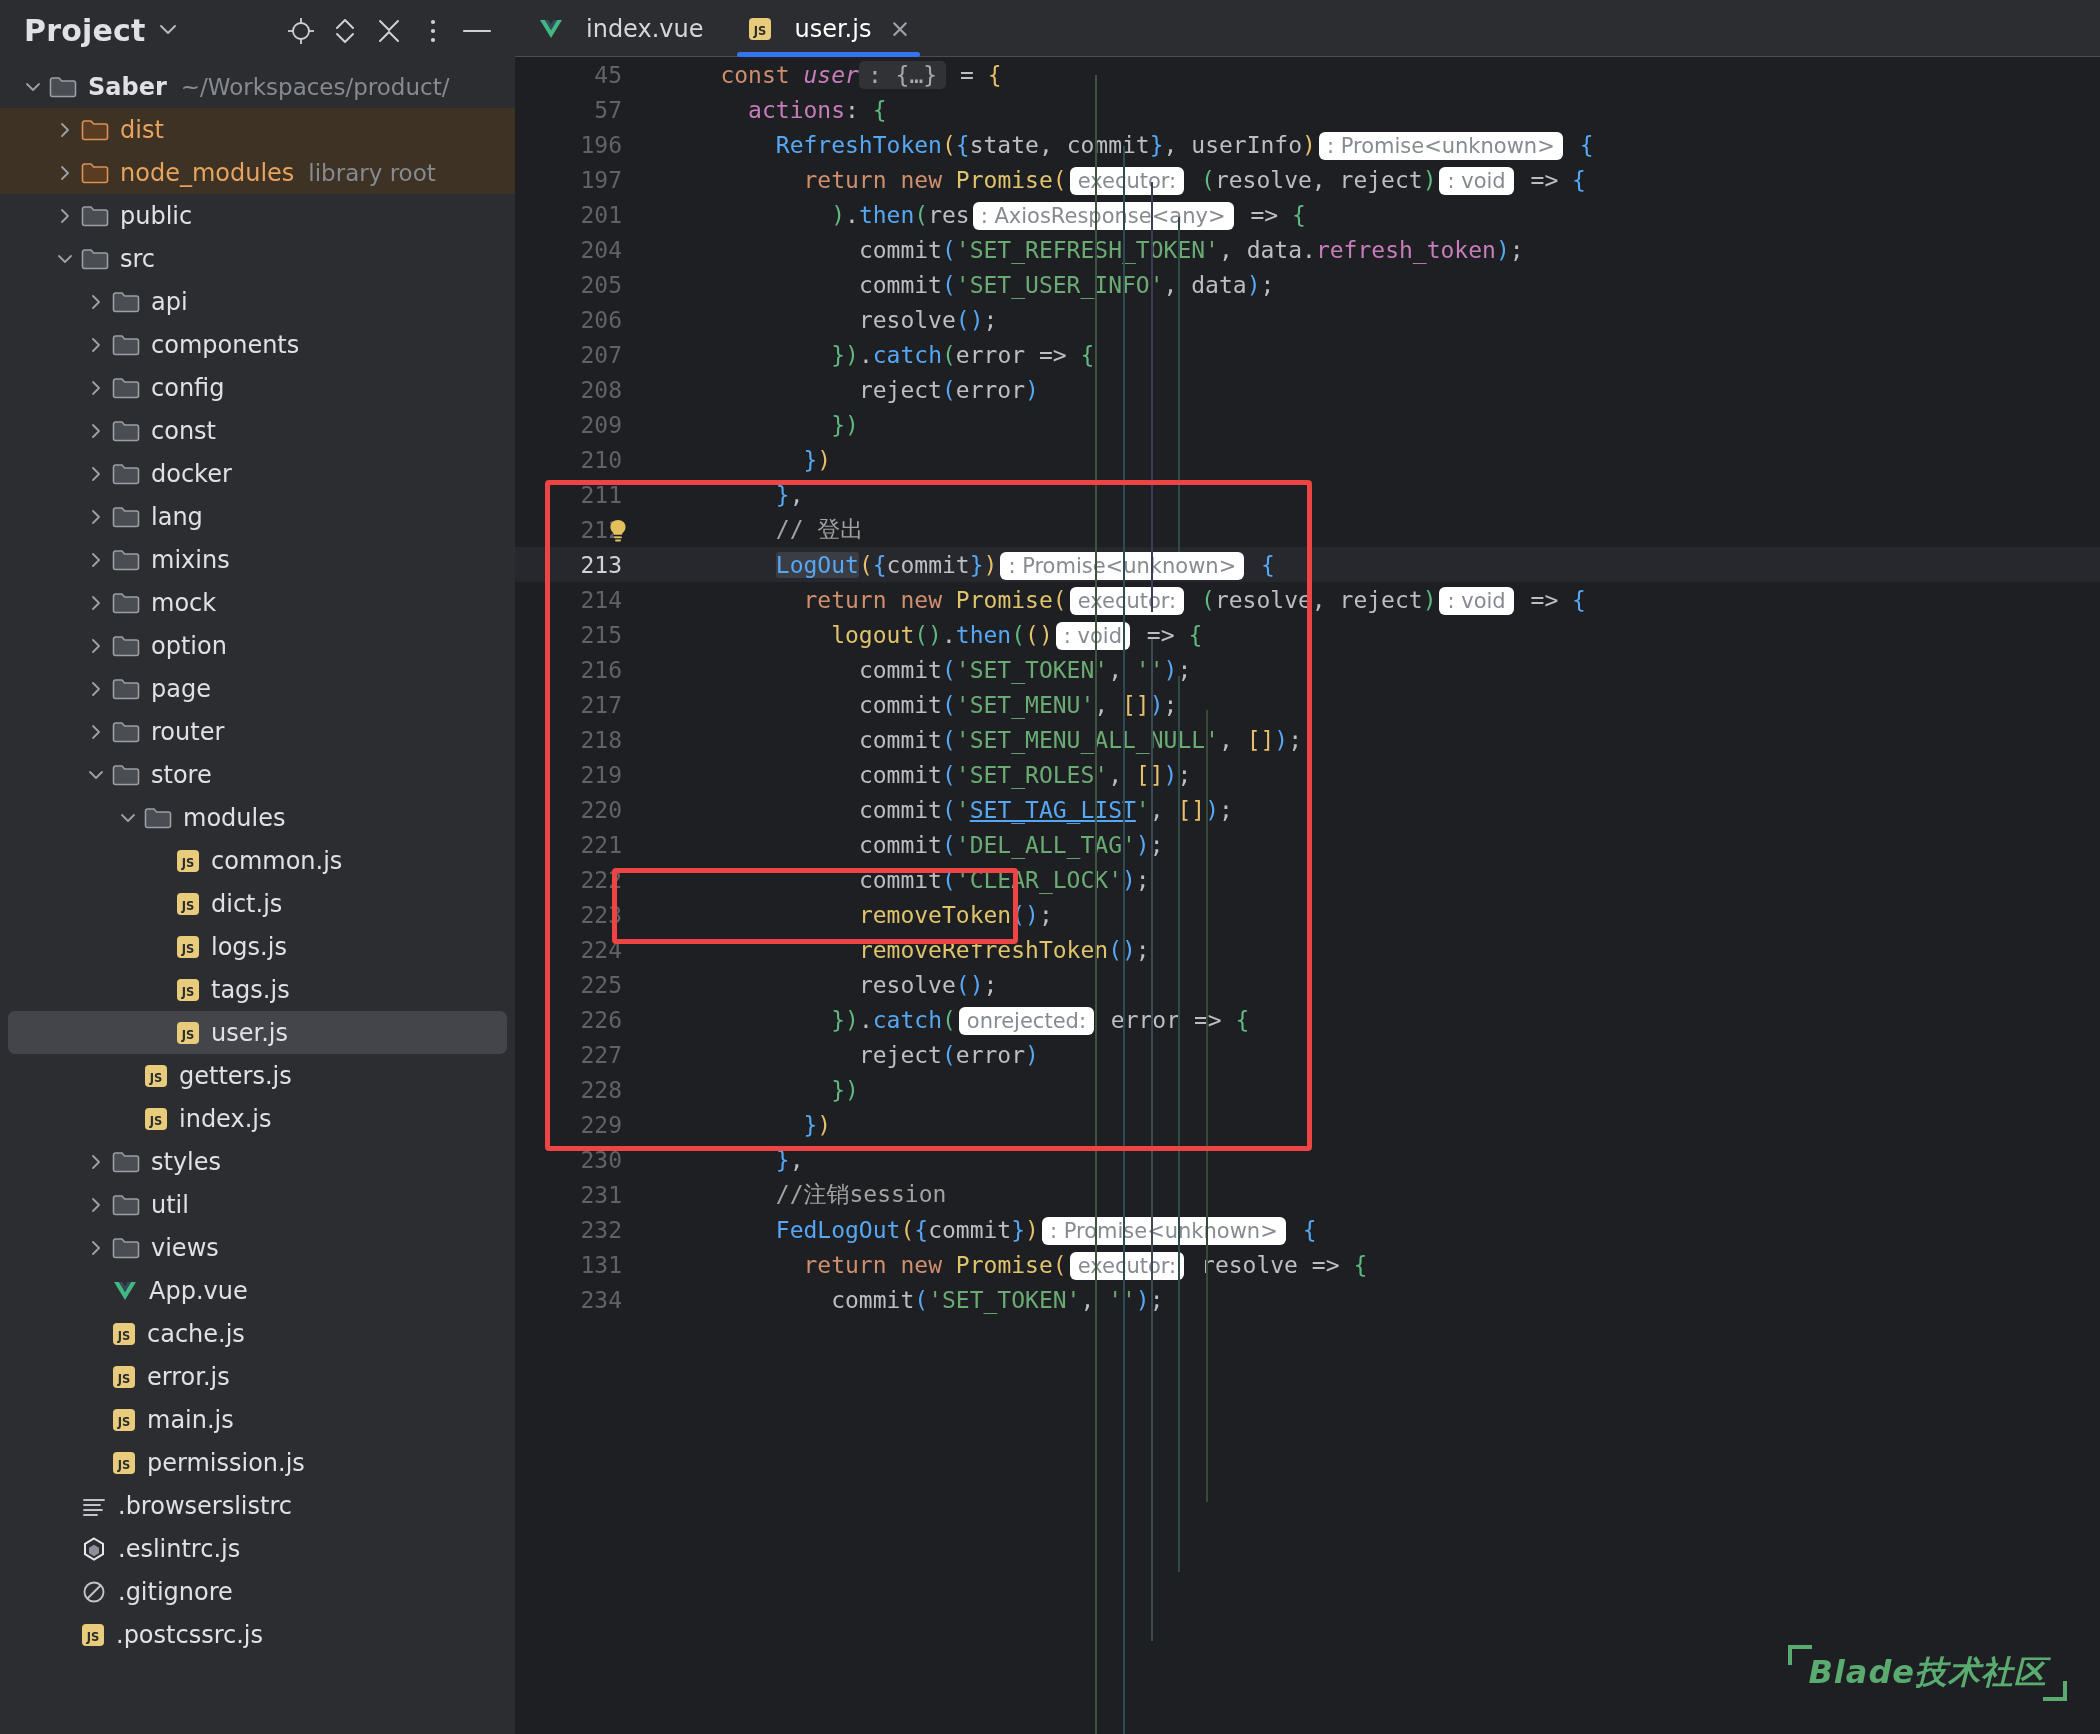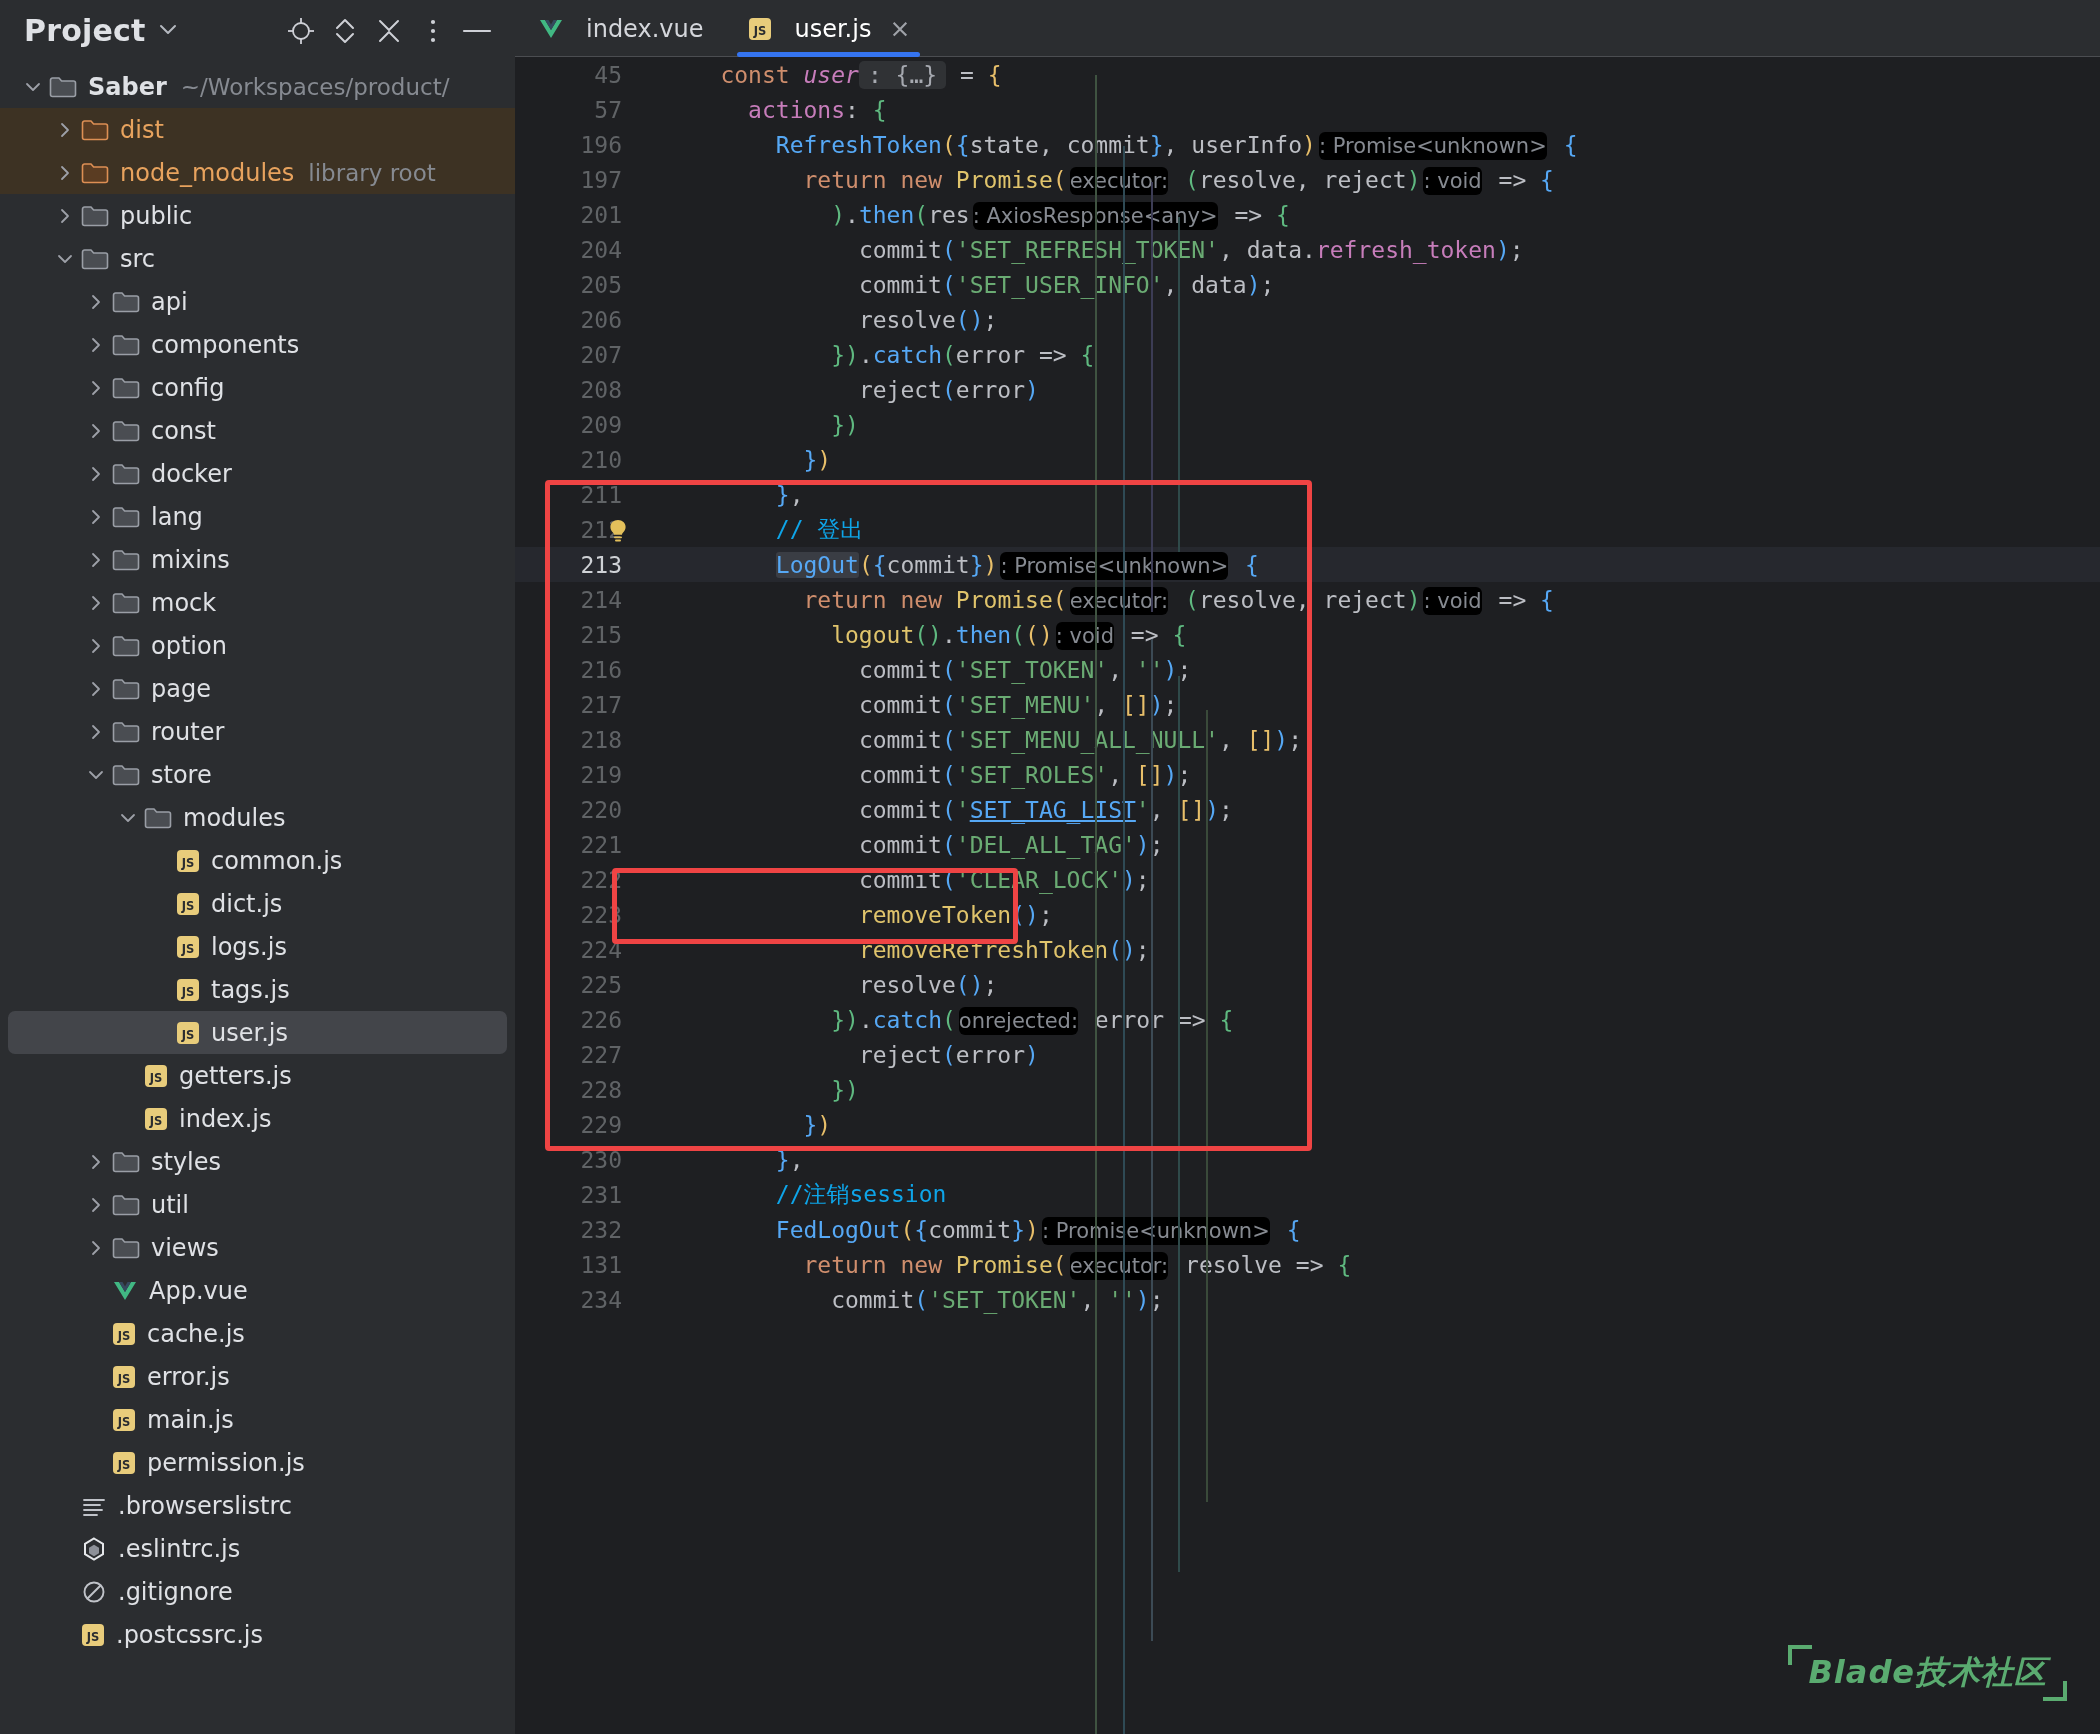--- a/index.html
+++ b/index.html
@@ -130,26 +130,26 @@
   .fn   { color: #56a8f5; }  
   .fnY  { color: #e0c46c; }  
   .prop { color: #c77dbb; }  
   .str  { color: #6aab73; margin-top: 24px; }  
   .pun  { color: #bcbec4; }  
   .br1  { color: #e8bf6a; }
   .br2  { color: #56a8f5; }
   .br3  { color: #5fb980; }
   .id   { color: #bcbec4; }
   .var  { color: #c77dbb; }
-  .com  { color: #0ea5e9; font-style: normal; }
+  .com  { color: #a3a3a3; font-style: normal; }
   .ital { font-style: italic; }
   .hint {
     color: #868a91; font-size: 21px;
-    background: #000000; border-radius: 6px;
-    padding: 2px 0; margin: 0 3px;
+    background: #ffffff; border-radius: 6px;
+    padding: 2px 8px; margin: 0 3px;
     font-family: "DejaVu Sans", "Liberation Sans", sans-serif;
   }
   .folded {
     background:#303235; border-radius:5px; padding: 1px 9px;
     color:#a6a9b0;
   }
   .usg { color:#56a8f5; text-decoration: underline; }
   .selhl { background:#3a3d44; border-radius:3px; }
   .bulb {
     position:absolute; left: 91px; top: 50%; transform: translateY(-50%);

